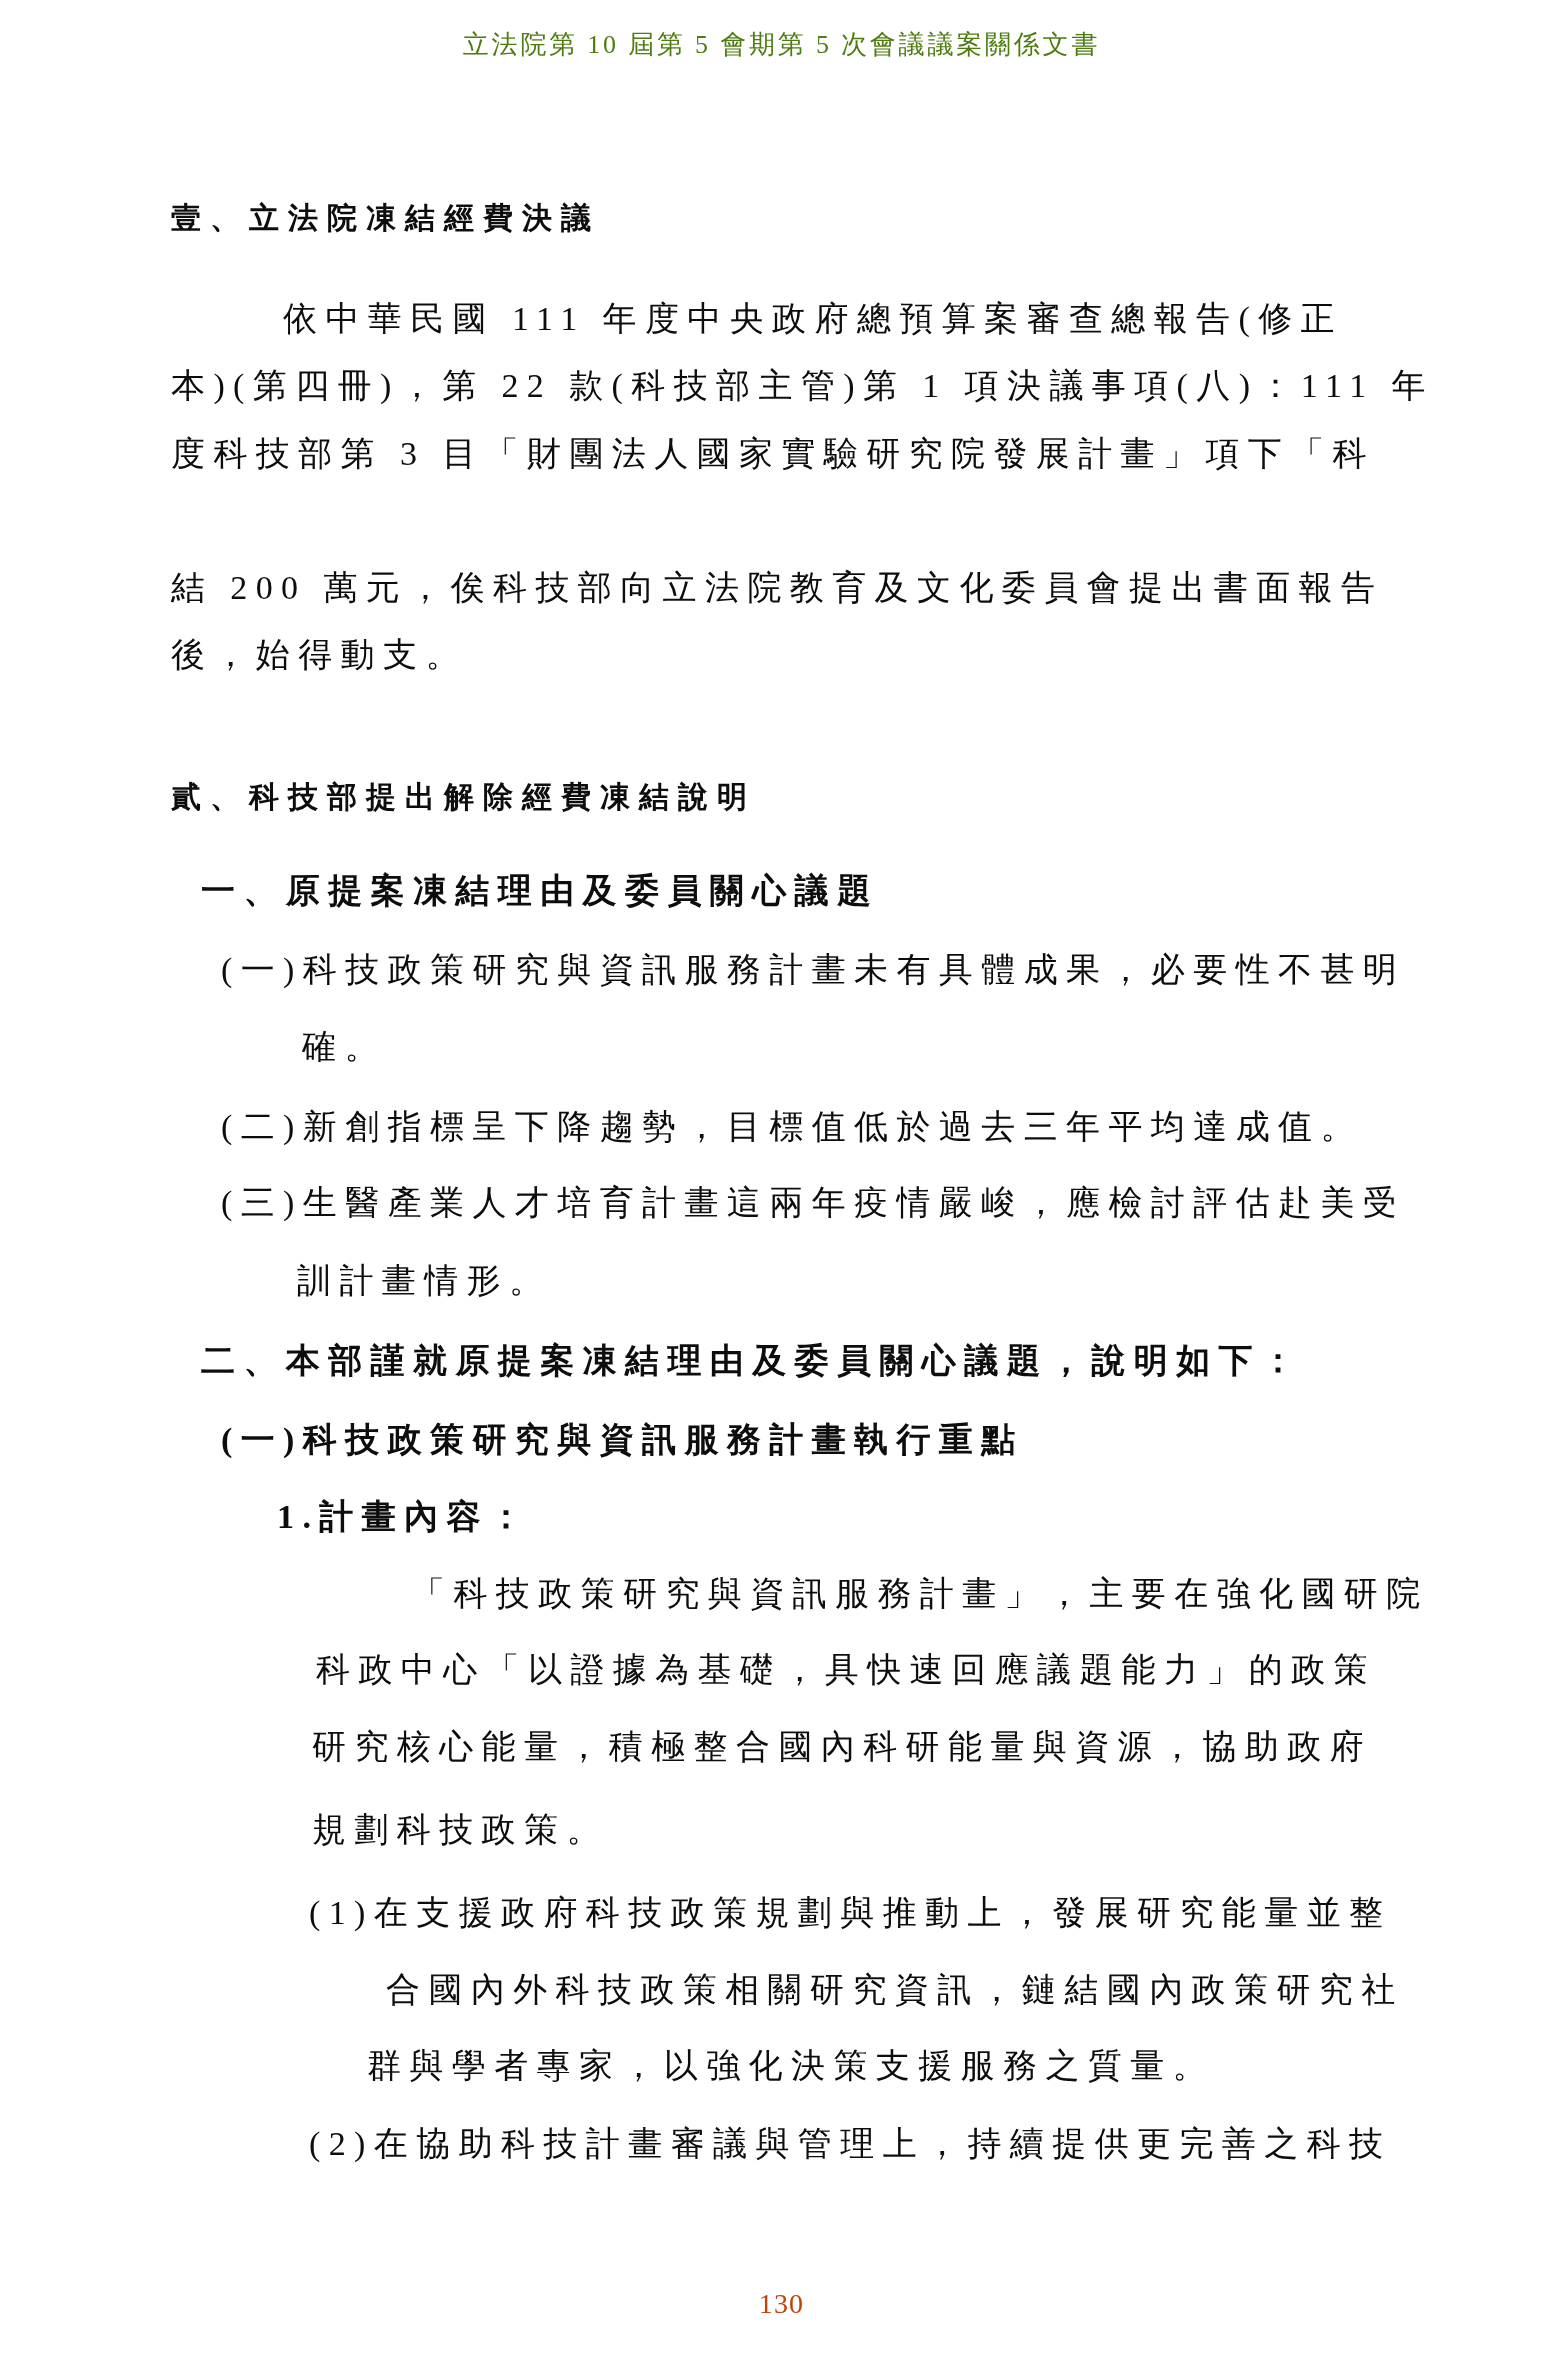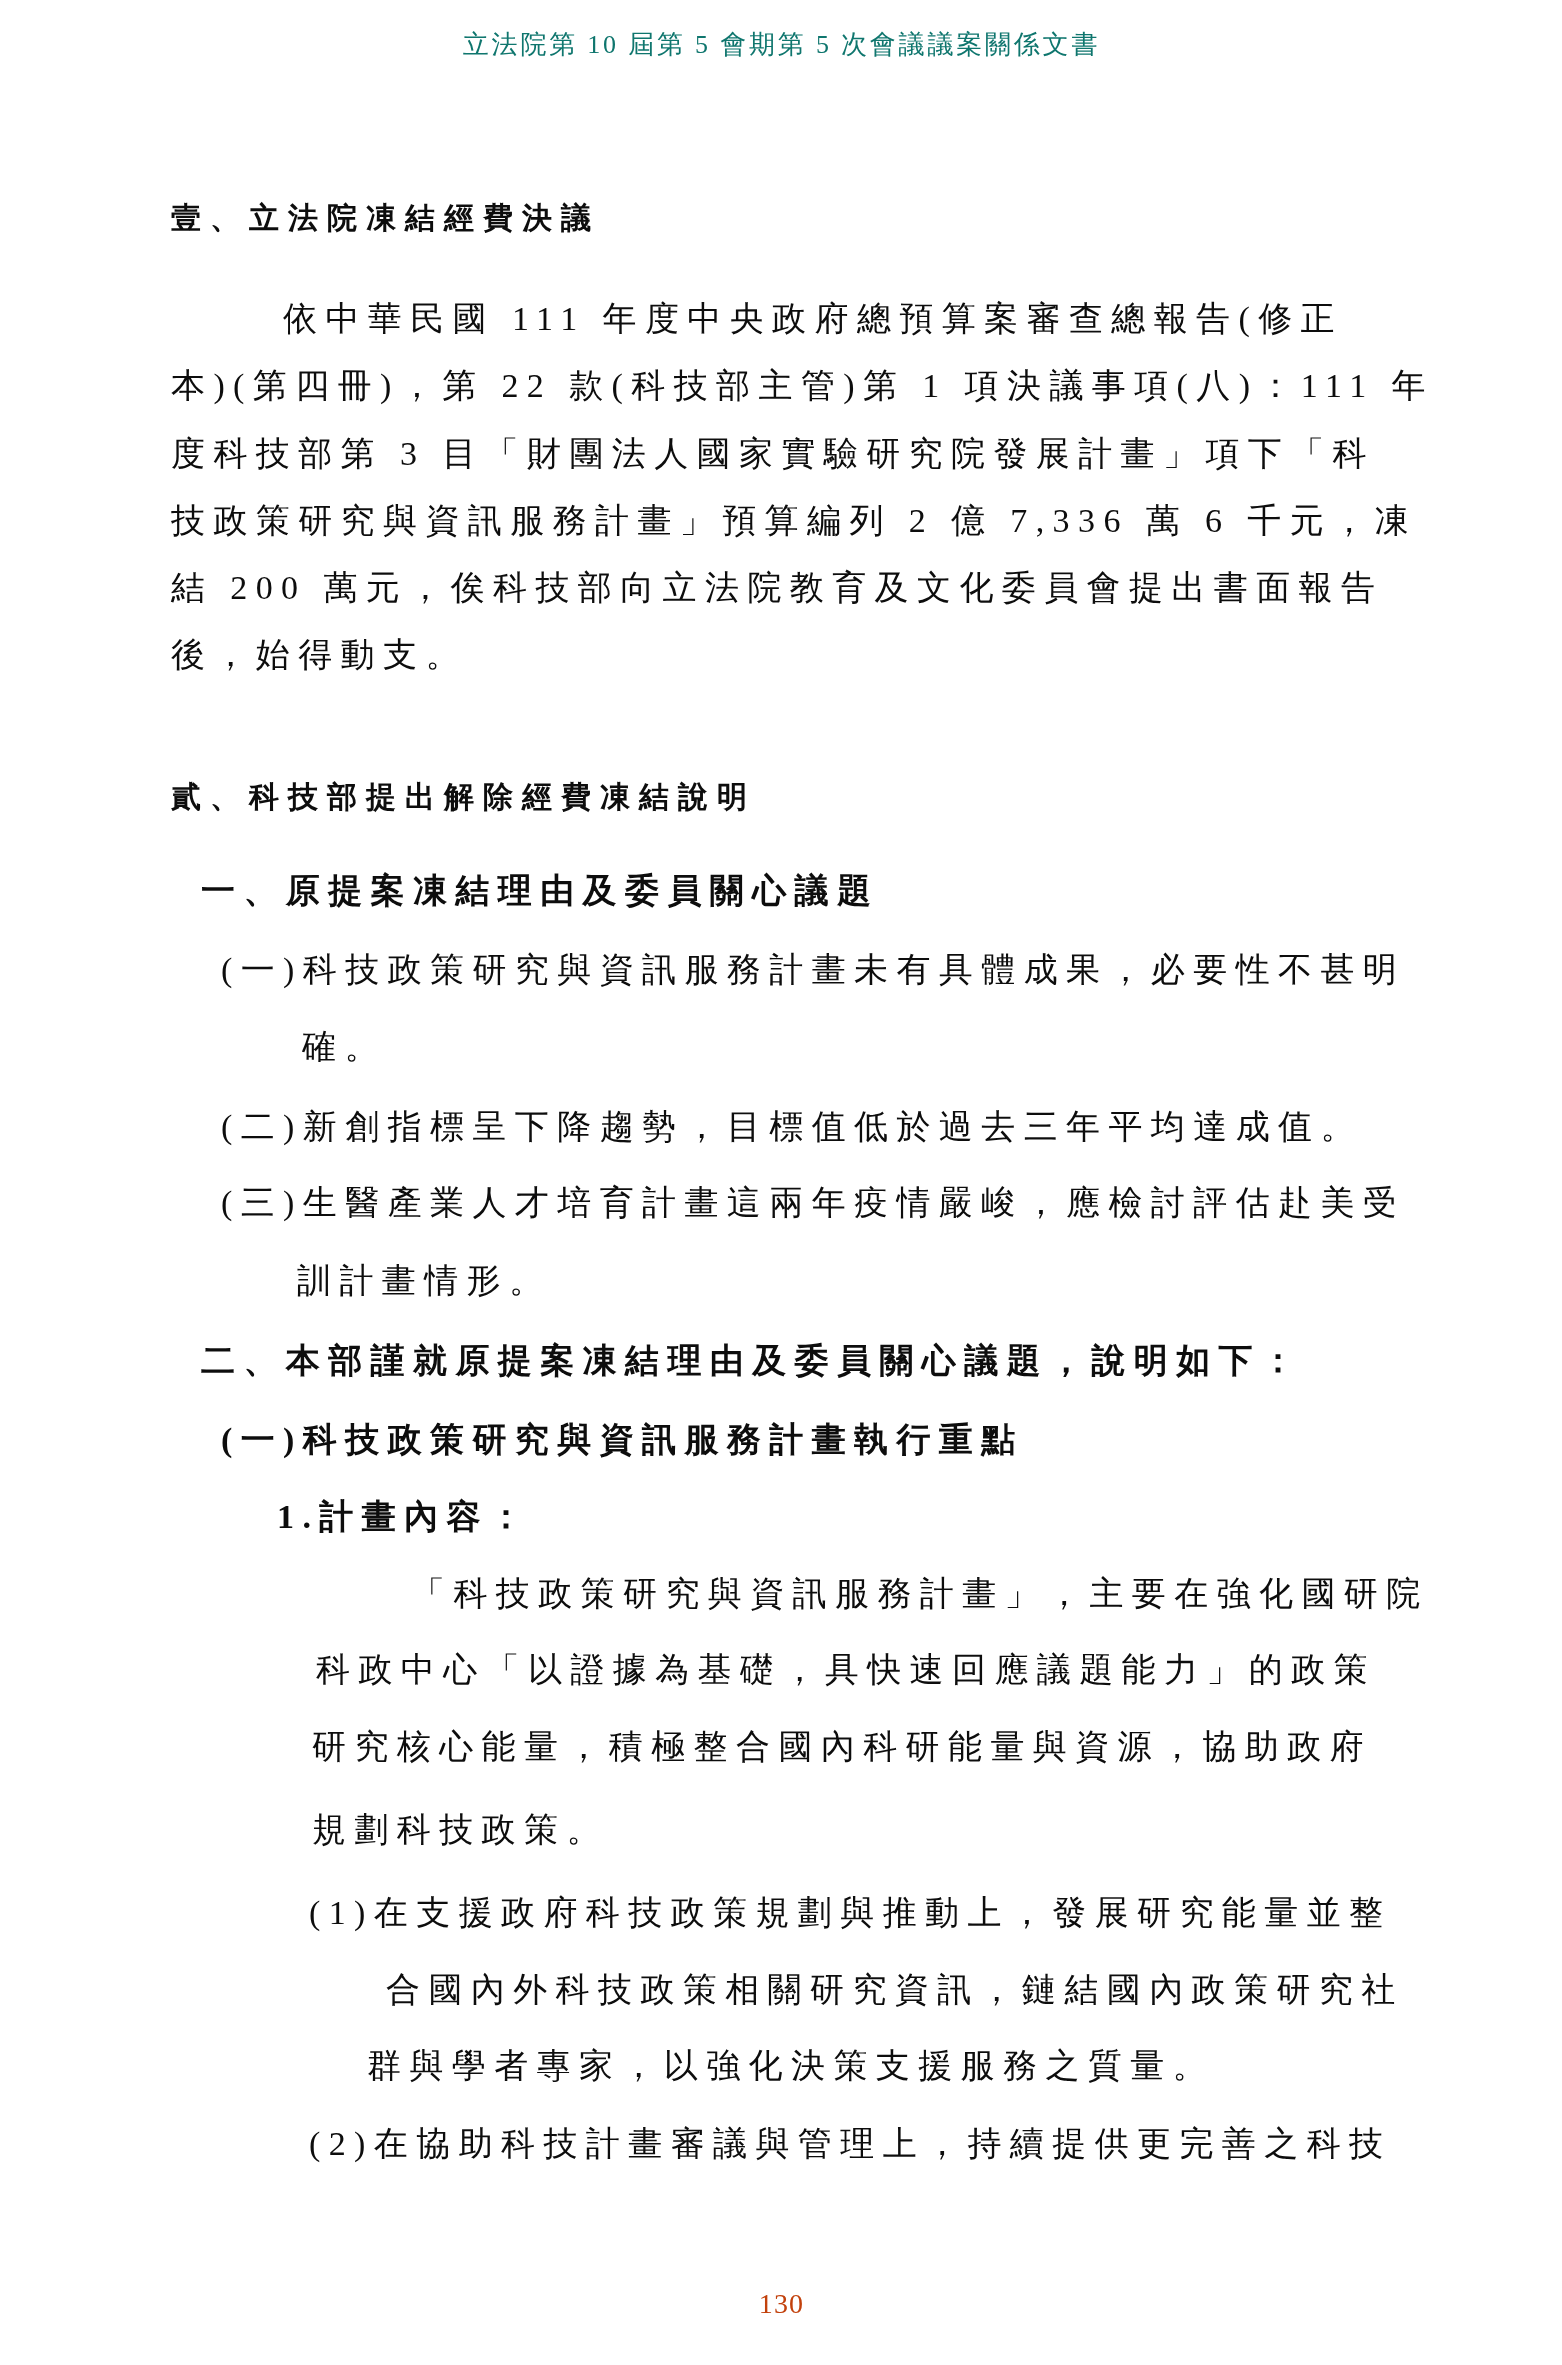--- a/index.html
+++ b/index.html
@@ -25,21 +25,21 @@
       line-height: 1;
     }
     .doc-header {
       position: absolute;
       left: 0;
       right: 0;
       top: 27px;
       text-align: center;
       font-size: 26px;
       letter-spacing: 2.8px;
-      color: #0f766e;
+      color: #4d7c0f;
       white-space: nowrap;
     }
     .big-heading {
       font-size: 30px;
       font-weight: bold;
       letter-spacing: 9px;
     }
     .bold { font-weight: bold; }
 
     
@@ -86,21 +86,20 @@
 <body>
 
 <div class="page">
 
   <div class="doc-header">立法院第 10 屆第 5 會期第 5 次會議議案關係文書</div>
 
   <div class="line big-heading s1-heading">壹、立法院凍結經費決議</div>
   <div class="line s1-l0">依中華民國 111 年度中央政府總預算案審查總報告(修正</div>
   <div class="line s1-l1">本)(第四冊)，第 22 款(科技部主管)第 1 項決議事項(八)：111 年</div>
   <div class="line s1-l2">度科技部第 3 目「財團法人國家實驗研究院發展計畫」項下「科</div>
-  <div class="line s1-l3">技政策研究與資訊服務計畫」預算編列 2 億 7,336 萬 6 千元，凍</div>
   <div class="line s1-l4">結 200 萬元，俟科技部向立法院教育及文化委員會提出書面報告</div>
   <div class="line s1-l5">後，始得動支。</div>
 
   <div class="line bold s2s1-heading">一、原提案凍結理由及委員關心議題</div>
 
   <div class="line big-heading s2-heading">貳、科技部提出解除經費凍結說明</div>
   <div class="line s2s1-l0">(一)科技政策研究與資訊服務計畫未有具體成果，必要性不甚明</div>
   <div class="line s2s1-l1">確。</div>
   <div class="line s2s1-l2">(二)新創指標呈下降趨勢，目標值低於過去三年平均達成值。</div>
   <div class="line s2s1-l3">(三)生醫產業人才培育計畫這兩年疫情嚴峻，應檢討評估赴美受</div>

